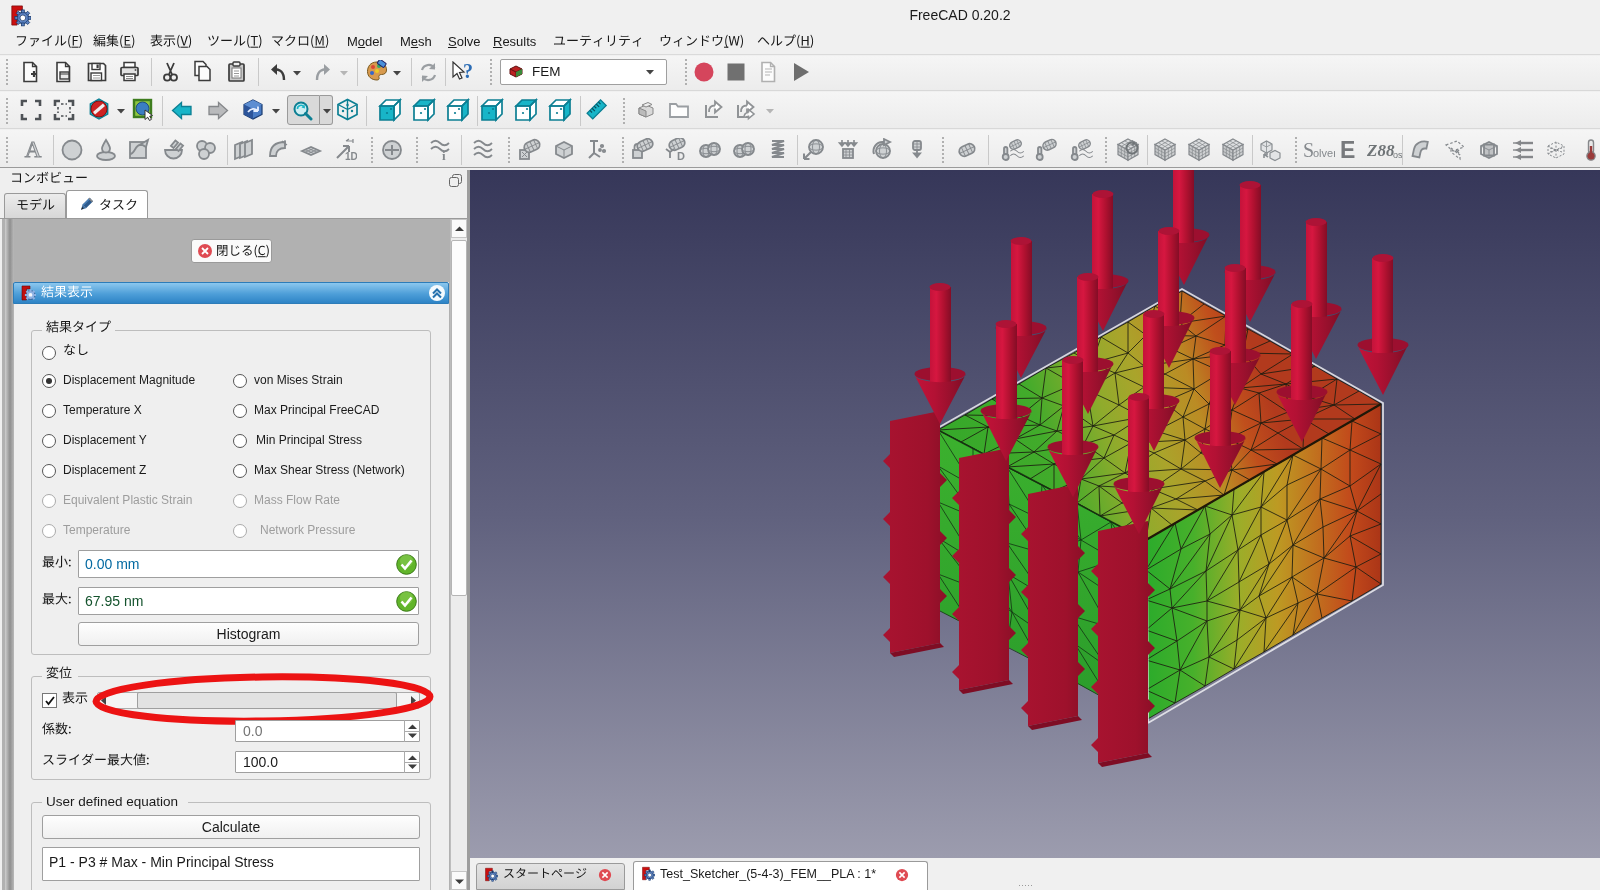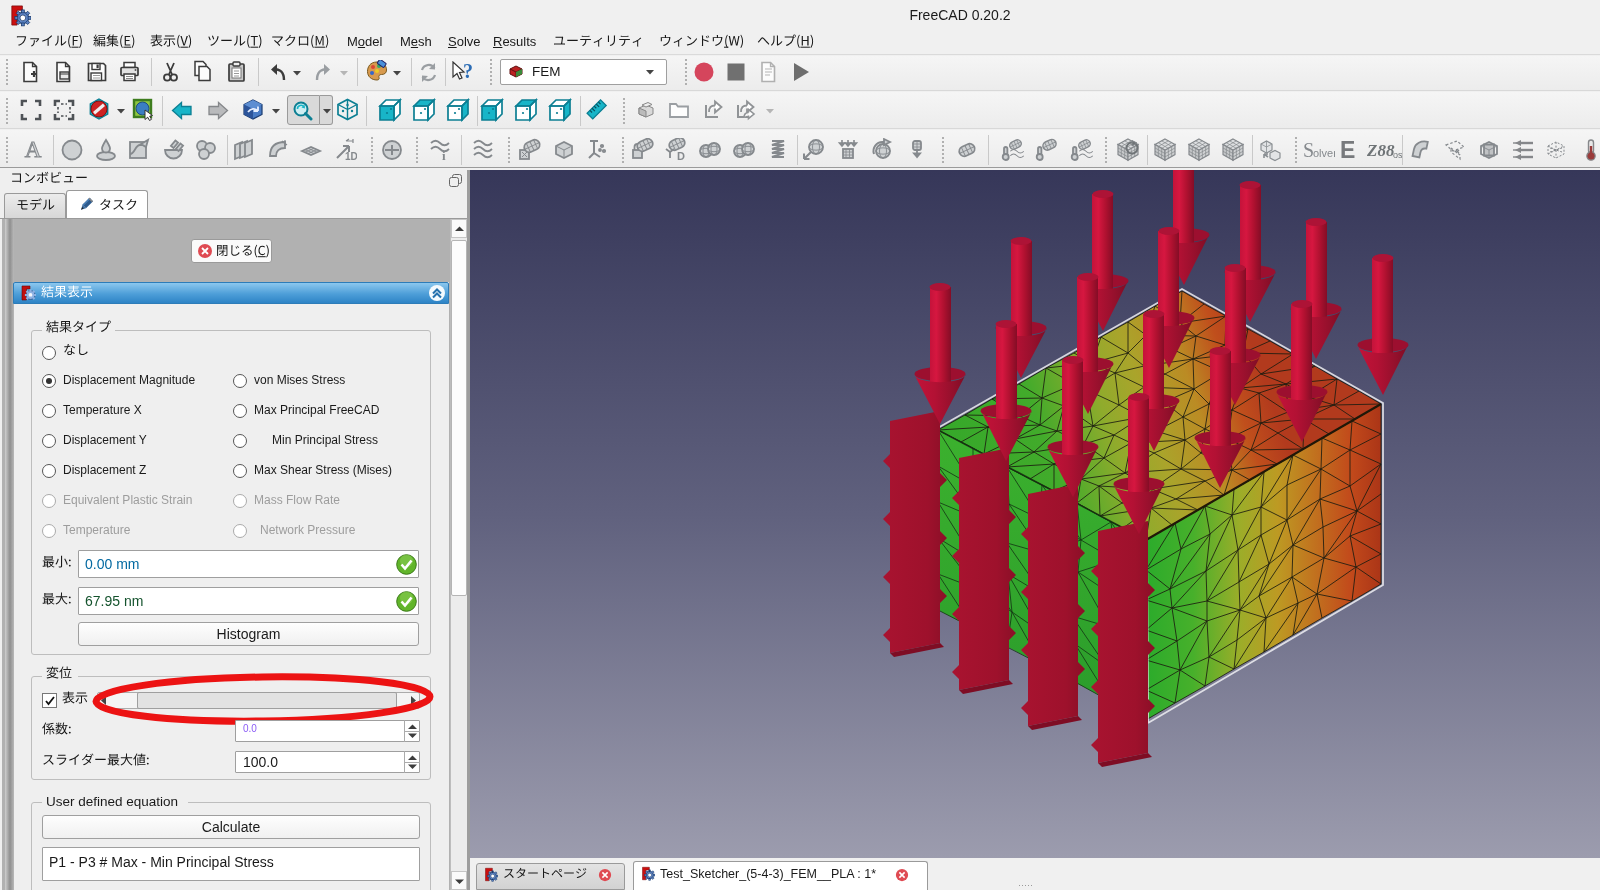--- a/index.html
+++ b/index.html
@@ -765,33 +765,33 @@
 <div class="radio" style="left:42px;top:346px"></div>
 <svg style="position:absolute;left:63px;top:344px;overflow:visible" width="28" height="17">
     <g transform="translate(0,10.4)">
       <path d="M1.3 -8.2Q1.6 -8.2 2.0 -8.1Q2.4 -8.1 2.9 -8.1Q3.6 -8.1 4.3 -8.2Q5.1 -8.2 5.9 -8.4Q6.6 -8.5 7.4 -8.8L7.4 -7.8Q6.8 -7.6 6.0 -7.5Q5.3 -7.4 4.5 -7.3Q3.6 -7.2 2.9 -7.2Q2.5 -7.2 2.1 -7.2Q1.7 -7.2 1.3 -7.2ZM5.9 -10.3Q5.8 -10.0 5.7 -9.5Q5.6 -9.0 5.4 -8.5Q5.3 -8.0 5.1 -7.5Q4.8 -6.6 4.3 -5.6Q3.9 -4.5 3.3 -3.5Q2.8 -2.6 2.2 -1.8L1.2 -2.4Q1.6 -2.9 2.1 -3.5Q2.5 -4.2 2.9 -4.9Q3.3 -5.6 3.6 -6.3Q3.9 -7.0 4.1 -7.6Q4.3 -8.2 4.5 -9.0Q4.7 -9.7 4.7 -10.4ZM8.9 -6.3Q8.9 -5.9 8.9 -5.6Q8.9 -5.3 8.9 -4.9Q8.9 -4.6 8.9 -4.1Q9.0 -3.6 9.0 -3.1Q9.0 -2.5 9.0 -2.0Q9.1 -1.5 9.1 -1.2Q9.1 -0.7 8.8 -0.3Q8.6 0.2 8.1 0.4Q7.6 0.7 6.8 0.7Q6.1 0.7 5.5 0.5Q4.9 0.3 4.5 -0.2Q4.2 -0.6 4.2 -1.2Q4.2 -1.8 4.5 -2.3Q4.9 -2.7 5.5 -2.9Q6.1 -3.2 6.8 -3.2Q7.9 -3.2 8.8 -2.9Q9.7 -2.5 10.4 -2.1Q11.2 -1.6 11.7 -1.2L11.2 -0.3Q10.8 -0.6 10.3 -1.0Q9.9 -1.3 9.3 -1.6Q8.7 -1.9 8.1 -2.1Q7.5 -2.3 6.7 -2.3Q6.0 -2.3 5.6 -2.0Q5.1 -1.7 5.1 -1.3Q5.1 -0.8 5.5 -0.6Q5.9 -0.3 6.7 -0.3Q7.2 -0.3 7.5 -0.4Q7.8 -0.6 8.0 -0.9Q8.1 -1.2 8.1 -1.6Q8.1 -1.9 8.1 -2.5Q8.1 -3.1 8.0 -3.8Q8.0 -4.4 8.0 -5.1Q7.9 -5.8 7.9 -6.3ZM11.5 -6.0Q11.2 -6.3 10.6 -6.6Q10.1 -6.9 9.6 -7.2Q9.0 -7.6 8.6 -7.7L9.1 -8.5Q9.4 -8.4 9.9 -8.2Q10.3 -7.9 10.7 -7.7Q11.2 -7.5 11.5 -7.2Q11.9 -7.0 12.1 -6.8Z M17.4 -10.1Q17.4 -9.8 17.3 -9.5Q17.3 -9.1 17.3 -8.8Q17.3 -8.3 17.3 -7.5Q17.2 -6.7 17.2 -5.8Q17.2 -4.8 17.2 -4.0Q17.1 -3.1 17.1 -2.3Q17.1 -1.6 17.4 -1.2Q17.7 -0.8 18.2 -0.6Q18.7 -0.4 19.3 -0.4Q20.2 -0.4 20.9 -0.6Q21.6 -0.9 22.1 -1.2Q22.7 -1.6 23.1 -2.1Q23.6 -2.6 23.9 -3.1L24.7 -2.2Q24.3 -1.7 23.8 -1.2Q23.4 -0.7 22.7 -0.3Q22.0 0.1 21.2 0.4Q20.3 0.7 19.2 0.7Q18.3 0.7 17.6 0.4Q16.9 0.1 16.5 -0.5Q16.1 -1.2 16.1 -2.2Q16.1 -2.8 16.1 -3.5Q16.1 -4.2 16.1 -5.0Q16.2 -5.7 16.2 -6.5Q16.2 -7.2 16.2 -7.8Q16.2 -8.4 16.2 -8.8Q16.2 -9.2 16.2 -9.5Q16.2 -9.9 16.1 -10.1Z" fill="#1a1a1a"></path>
     </g>
   </svg>
 <div class="radio" style="left:42px;top:374px"></div>
 <div class="abs" style="left:46px;top:378px;width:6px;height:6px;border-radius:50%;background:#333"></div>
 <div class="rlab" style="left:63px;top:373px">Displacement Magnitude</div>
 <div class="radio" style="left:233px;top:374px"></div>
-<div class="rlab" style="left:254px;top:373px">von Mises Stress</div>
+<div class="rlab" style="left:254px;top:373px">von Mises Strain</div>
 <div class="radio" style="left:42px;top:404px"></div>
 <div class="rlab" style="left:63px;top:403px">Temperature X</div>
 <div class="radio" style="left:233px;top:404px"></div>
 <div class="rlab" style="left:254px;top:403px">Max Principal FreeCAD</div>
 <div class="radio" style="left:42px;top:434px"></div>
 <div class="rlab" style="left:63px;top:433px">Displacement Y</div>
 <div class="radio" style="left:233px;top:434px"></div>
-<div class="rlab" style="left:272px;top:433px">Min Principal Stress</div>
+<div class="rlab" style="left:256px;top:433px">Min Principal Stress</div>
 <div class="radio" style="left:42px;top:464px"></div>
 <div class="rlab" style="left:63px;top:463px">Displacement Z</div>
 <div class="radio" style="left:233px;top:464px"></div>
-<div class="rlab" style="left:254px;top:463px">Max Shear Stress (Mises)</div>
+<div class="rlab" style="left:254px;top:463px">Max Shear Stress (Network)</div>
 <div class="radio dis" style="left:42px;top:494px"></div>
 <div class="rlab dis" style="left:63px;top:493px">Equivalent Plastic Strain</div>
 <div class="radio dis" style="left:233px;top:494px"></div>
 <div class="rlab dis" style="left:254px;top:493px">Mass Flow Rate</div>
 <div class="radio dis" style="left:42px;top:524px"></div>
 <div class="rlab dis" style="left:63px;top:523px">Temperature</div>
 <div class="radio dis" style="left:233px;top:524px"></div>
 <div class="rlab dis" style="left:260px;top:523px">Network Pressure</div>
 <svg style="position:absolute;left:42px;top:556px;overflow:visible" width="32" height="17">
     <g transform="translate(0,10.4)">
@@ -844,21 +844,21 @@
   </svg>
 <svg class="abs" style="left:88px;top:670px;overflow:visible" width="352" height="60">
 <ellipse cx="175" cy="29" rx="167" ry="22" fill="none" stroke="#ec1313" stroke-width="7" transform="rotate(-0.8 175 29)"></ellipse>
   </svg>
 <svg style="position:absolute;left:42px;top:723px;overflow:visible" width="32" height="17">
     <g transform="translate(0,10.4)">
       <path d="M7.6 -4.0H8.5V1.0H7.6ZM3.7 -4.3Q4.7 -4.3 6.0 -4.3Q7.3 -4.3 8.8 -4.4Q10.2 -4.4 11.7 -4.5L11.6 -3.6Q10.3 -3.6 8.9 -3.5Q7.4 -3.4 6.2 -3.4Q4.9 -3.4 3.9 -3.3ZM11.1 -10.6 11.8 -9.8Q11.1 -9.6 10.2 -9.4Q9.3 -9.3 8.4 -9.1Q7.4 -9.0 6.4 -8.9Q5.4 -8.8 4.5 -8.7Q4.4 -8.9 4.4 -9.1Q4.3 -9.4 4.2 -9.5Q5.1 -9.6 6.1 -9.7Q7.0 -9.8 8.0 -10.0Q8.9 -10.1 9.7 -10.3Q10.5 -10.4 11.1 -10.6ZM9.8 -8.4 10.7 -8.0Q10.1 -7.3 9.3 -6.5Q8.6 -5.6 7.8 -4.9Q7.1 -4.1 6.4 -3.6L5.7 -4.0Q6.2 -4.4 6.7 -5.0Q7.3 -5.5 7.8 -6.1Q8.4 -6.7 8.9 -7.3Q9.4 -7.9 9.8 -8.4ZM7.3 -9.5 8.2 -9.1Q7.9 -8.7 7.5 -8.2Q7.1 -7.7 6.8 -7.3Q6.4 -6.9 6.1 -6.6L5.4 -6.9Q5.7 -7.3 6.1 -7.7Q6.4 -8.2 6.8 -8.7Q7.1 -9.1 7.3 -9.5ZM9.7 -2.2 10.5 -2.6Q10.9 -2.2 11.3 -1.7Q11.6 -1.3 12.0 -0.8Q12.3 -0.3 12.4 0.0L11.6 0.5Q11.5 0.1 11.1 -0.4Q10.8 -0.8 10.5 -1.3Q10.1 -1.8 9.7 -2.2ZM9.7 -5.7 10.5 -6.1Q10.9 -5.6 11.3 -5.1Q11.8 -4.6 12.1 -4.1Q12.5 -3.6 12.7 -3.1L11.9 -2.7Q11.7 -3.2 11.3 -3.7Q11.0 -4.2 10.6 -4.7Q10.1 -5.3 9.7 -5.7ZM4.2 -7.1 4.8 -7.8Q5.3 -7.5 5.9 -7.1Q6.4 -6.7 6.9 -6.3Q7.4 -5.9 7.7 -5.6L7.1 -4.9Q6.8 -5.2 6.3 -5.6Q5.9 -6.0 5.3 -6.4Q4.8 -6.8 4.2 -7.1ZM3.3 -10.8 4.2 -10.6Q3.8 -9.5 3.2 -8.4Q2.7 -7.3 2.1 -6.3Q1.4 -5.4 0.7 -4.6Q0.7 -4.7 0.6 -4.9Q0.5 -5.1 0.4 -5.3Q0.3 -5.5 0.2 -5.6Q0.8 -6.2 1.4 -7.1Q2.0 -7.9 2.4 -8.9Q2.9 -9.8 3.3 -10.8ZM2.1 -7.5 3.0 -8.4 3.0 -8.4V1.0H2.1ZM5.5 -2.6 6.4 -2.3Q6.1 -1.6 5.5 -0.8Q5.0 -0.1 4.4 0.5Q4.2 0.4 4.0 0.2Q3.8 0.1 3.7 -0.0Q4.0 -0.3 4.4 -0.8Q4.7 -1.2 5.0 -1.7Q5.3 -2.2 5.5 -2.6Z M13.5 -4.0H19.9V-3.2H13.5ZM13.6 -8.5H19.9V-7.7H13.6ZM15.9 -5.1 16.8 -4.9Q16.5 -4.3 16.2 -3.6Q15.8 -2.9 15.5 -2.2Q15.1 -1.5 14.8 -1.0L14.0 -1.3Q14.3 -1.8 14.6 -2.5Q15.0 -3.1 15.3 -3.8Q15.7 -4.5 15.9 -5.1ZM17.9 -3.5 18.8 -3.4Q18.6 -2.4 18.3 -1.7Q17.9 -1.0 17.3 -0.5Q16.8 0.1 15.9 0.4Q15.1 0.8 14.0 1.0Q13.9 0.8 13.8 0.6Q13.7 0.4 13.5 0.2Q14.9 -0.0 15.8 -0.5Q16.7 -0.9 17.2 -1.7Q17.7 -2.4 17.9 -3.5ZM18.7 -10.7 19.5 -10.3Q19.3 -9.9 18.9 -9.4Q18.6 -8.9 18.4 -8.6L17.7 -8.9Q18.0 -9.3 18.2 -9.8Q18.5 -10.3 18.7 -10.7ZM16.3 -10.9H17.2V-4.9H16.3ZM14.1 -10.3 14.8 -10.6Q15.1 -10.2 15.3 -9.8Q15.6 -9.3 15.7 -8.9L14.9 -8.6Q14.8 -8.9 14.6 -9.4Q14.3 -9.9 14.1 -10.3ZM16.3 -8.2 17.0 -7.8Q16.6 -7.2 16.2 -6.7Q15.7 -6.2 15.1 -5.7Q14.5 -5.2 14.0 -4.9Q13.9 -5.1 13.7 -5.3Q13.6 -5.5 13.4 -5.7Q14.0 -5.9 14.5 -6.3Q15.1 -6.7 15.6 -7.2Q16.0 -7.7 16.3 -8.2ZM17.1 -7.7Q17.3 -7.6 17.6 -7.4Q17.9 -7.2 18.3 -7.0Q18.7 -6.7 19.0 -6.5Q19.4 -6.3 19.5 -6.2L19.0 -5.5Q18.8 -5.6 18.5 -5.9Q18.2 -6.1 17.8 -6.4Q17.5 -6.7 17.1 -6.9Q16.8 -7.2 16.6 -7.3ZM20.8 -8.5H25.5V-7.6H20.8ZM21.2 -10.9 22.2 -10.8Q21.9 -9.5 21.6 -8.3Q21.3 -7.2 20.8 -6.2Q20.4 -5.2 19.8 -4.4Q19.8 -4.5 19.6 -4.6Q19.5 -4.7 19.3 -4.9Q19.1 -5.0 19.0 -5.1Q19.6 -5.7 20.0 -6.7Q20.4 -7.6 20.7 -8.7Q21.0 -9.8 21.2 -10.9ZM23.7 -8.0 24.7 -7.9Q24.4 -5.7 23.8 -4.0Q23.2 -2.2 22.1 -1.0Q21.1 0.2 19.4 1.1Q19.4 1.0 19.3 0.8Q19.2 0.6 19.1 0.5Q19.0 0.3 18.9 0.2Q20.4 -0.5 21.4 -1.7Q22.4 -2.8 22.9 -4.4Q23.5 -5.9 23.7 -8.0ZM21.4 -7.7Q21.7 -5.9 22.2 -4.4Q22.7 -2.8 23.6 -1.6Q24.4 -0.4 25.6 0.2Q25.5 0.3 25.4 0.4Q25.2 0.6 25.1 0.7Q25.0 0.9 24.9 1.0Q23.6 0.3 22.8 -1.0Q21.9 -2.3 21.4 -3.9Q20.8 -5.6 20.5 -7.6ZM14.8 -1.5 15.3 -2.2Q16.1 -1.9 16.8 -1.5Q17.6 -1.1 18.3 -0.7Q18.9 -0.3 19.4 0.0L18.7 0.7Q18.3 0.3 17.6 -0.1Q17.0 -0.4 16.3 -0.8Q15.5 -1.2 14.8 -1.5Z M27.8 -5.1Q27.5 -5.1 27.2 -5.3Q26.9 -5.6 26.9 -6.0Q26.9 -6.4 27.2 -6.6Q27.5 -6.9 27.8 -6.9Q28.2 -6.9 28.4 -6.6Q28.7 -6.4 28.7 -6.0Q28.7 -5.6 28.4 -5.3Q28.2 -5.1 27.8 -5.1ZM27.8 0.2Q27.5 0.2 27.2 -0.1Q26.9 -0.3 26.9 -0.7Q26.9 -1.1 27.2 -1.4Q27.5 -1.6 27.8 -1.6Q28.2 -1.6 28.4 -1.4Q28.7 -1.1 28.7 -0.7Q28.7 -0.3 28.4 -0.1Q28.2 0.2 27.8 0.2Z" fill="#1a1a1a"></path>
     </g>
   </svg>
 <div class="inp" style="left:235px;top:720px;width:185px;height:22px"></div>
-<div class="abs" style="left:243px;top:723px;font-size:10px;color:#8b5cf6">0.0</div>
+<div class="abs" style="left:243px;top:723px;font-size:14px;color:#737373">0.0</div>
 <div class="abs" style="left:404px;top:720px;width:16px;height:22px;border-left:1px solid #ababab"></div>
 <div class="abs" style="left:404px;top:731px;width:16px;height:1px;background:#ababab"></div>
 <svg class="abs" style="left:408px;top:724px" width="9" height="6">
     <path d="M0 5 L4.5 0.5 L9 5 Z" fill="#3c3c3c"></path>
   </svg>
 <svg class="abs" style="left:408px;top:733px" width="9" height="6">
     <path d="M0 0.5 L9 0.5 L4.5 5 Z" fill="#3c3c3c"></path>
   </svg>
 <svg style="position:absolute;left:42px;top:754px;overflow:visible" width="110" height="17">
     <g transform="translate(0,10.4)">

